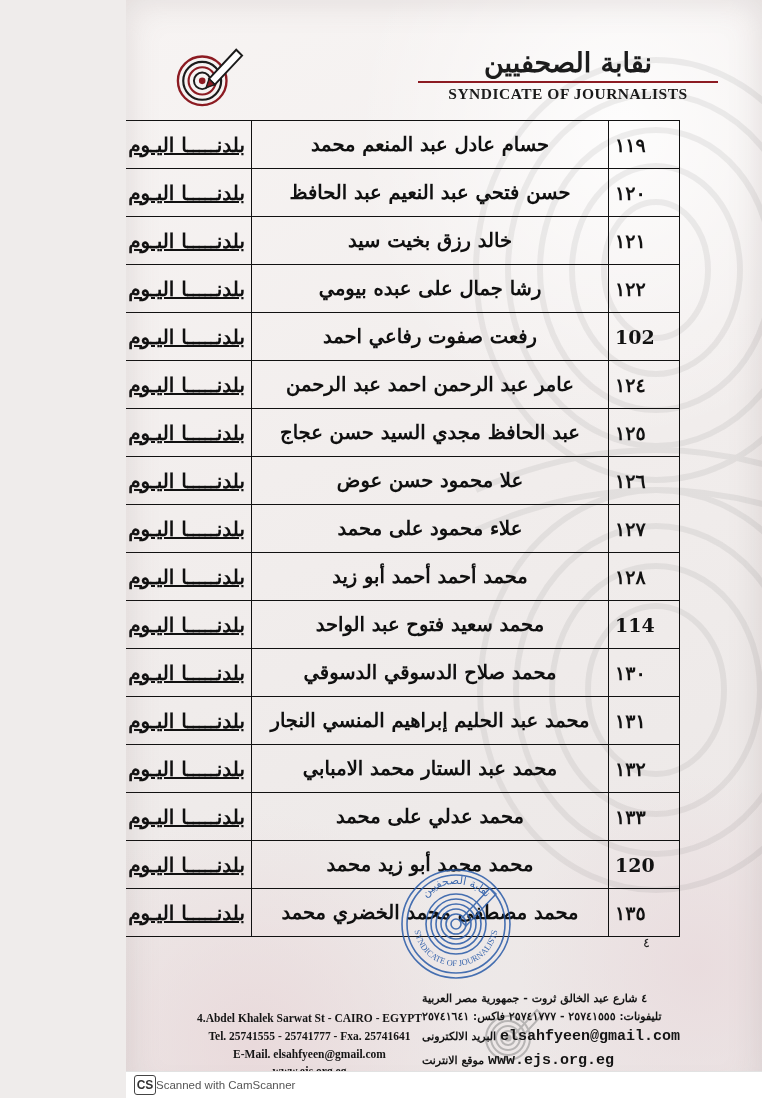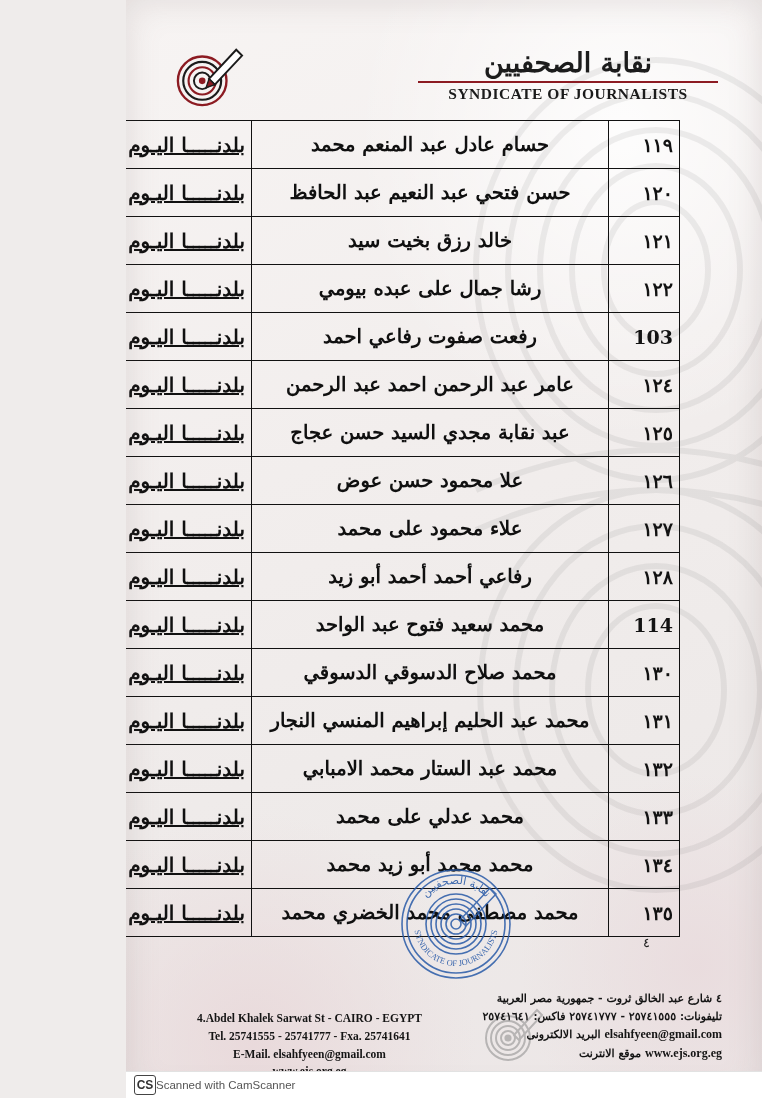--- a/index.html
+++ b/index.html
@@ -99,21 +99,21 @@
   }
   table.list td {
     border: 1.6px solid #111;
     height: 47px;
     vertical-align: middle;
     padding: 0 6px;
     background: transparent;
   }
   td.num {
     width: 58px;
-    text-align: right;
+    text-align: left;
     font-family: "DejaVu Serif", serif;
     font-size: 19px;
     font-weight: bold;
     color: #121212;
   }
   td.name {
     width: 344px;
     text-align: center;
     font-family: "DejaVu Serif", serif;
     font-size: 19.5px;
@@ -171,35 +171,35 @@
     font-weight: bold;
     color: #141414;
     line-height: 1.55;
     margin-top: 20px;
   }
   .footer-ar {
     position: absolute;
     right: 40px;
     top: 8px;
     width: 300px;
-    text-align: right;
+    text-align: left;
     direction: rtl;
     font-family: "DejaVu Serif", serif;
     font-size: 11px;
     font-weight: bold;
     color: #141414;
     line-height: 1.6;
   }
   .footer-ar .line { white-space: nowrap; }
   .footer-ar .mail,
   .footer-ar .web {
     direction: ltr;
     display: inline-block;
-    font-family: Liberation Serif, serif;
-    font-size: 12px;
+    font-family: Liberation Mono, monospace;
+    font-size: 15px;
   }
   .footer-logo {
     position: absolute;
     left: 355px;
     top: 14px;
     width: 64px;
     height: 70px;
     opacity: 0.55;
   }
   .footer-logo svg { width: 100%; height: 100%; }
@@ -306,47 +306,47 @@
           <td class="num">١٢١</td>
           <td class="name">خالد رزق بخيت سيد</td>
           <td class="paper-name">بلدنـــــا اليـوم</td>
         </tr>
         <tr>
           <td class="num">١٢٢</td>
           <td class="name">رشا جمال على عبده بيومي</td>
           <td class="paper-name">بلدنـــــا اليـوم</td>
         </tr>
         <tr>
-          <td class="num">103</td>
+          <td class="num">102</td>
           <td class="name">رفعت صفوت رفاعي احمد</td>
           <td class="paper-name">بلدنـــــا اليـوم</td>
         </tr>
         <tr>
           <td class="num">١٢٤</td>
           <td class="name">عامر عبد الرحمن احمد عبد الرحمن</td>
           <td class="paper-name">بلدنـــــا اليـوم</td>
         </tr>
         <tr>
           <td class="num">١٢٥</td>
-          <td class="name">عبد نقابة مجدي السيد حسن عجاج</td>
+          <td class="name">عبد الحافظ مجدي السيد حسن عجاج</td>
           <td class="paper-name">بلدنـــــا اليـوم</td>
         </tr>
         <tr>
           <td class="num">١٢٦</td>
           <td class="name">علا محمود حسن عوض</td>
           <td class="paper-name">بلدنـــــا اليـوم</td>
         </tr>
         <tr>
           <td class="num">١٢٧</td>
           <td class="name">علاء محمود على محمد</td>
           <td class="paper-name">بلدنـــــا اليـوم</td>
         </tr>
         <tr>
           <td class="num">١٢٨</td>
-          <td class="name">رفاعي أحمد أحمد أبو زيد</td>
+          <td class="name">محمد أحمد أحمد أبو زيد</td>
           <td class="paper-name">بلدنـــــا اليـوم</td>
         </tr>
         <tr>
           <td class="num">114</td>
           <td class="name">محمد سعيد فتوح عبد الواحد</td>
           <td class="paper-name">بلدنـــــا اليـوم</td>
         </tr>
         <tr>
           <td class="num">١٣٠</td>
           <td class="name">محمد صلاح الدسوقي  الدسوقي</td>
@@ -361,21 +361,21 @@
           <td class="num">١٣٢</td>
           <td class="name">محمد عبد الستار محمد الامبابي</td>
           <td class="paper-name">بلدنـــــا اليـوم</td>
         </tr>
         <tr>
           <td class="num">١٣٣</td>
           <td class="name">محمد عدلي على محمد</td>
           <td class="paper-name">بلدنـــــا اليـوم</td>
         </tr>
         <tr>
-          <td class="num">١٣٤</td>
+          <td class="num">120</td>
           <td class="name">محمد محمد أبو زيد محمد</td>
           <td class="paper-name">بلدنـــــا اليـوم</td>
         </tr>
         <tr>
           <td class="num">١٣٥</td>
           <td class="name">محمد مصطفى محمد الخضري محمد</td>
           <td class="paper-name">بلدنـــــا اليـوم</td>
         </tr>
       </tbody>
     </table>

